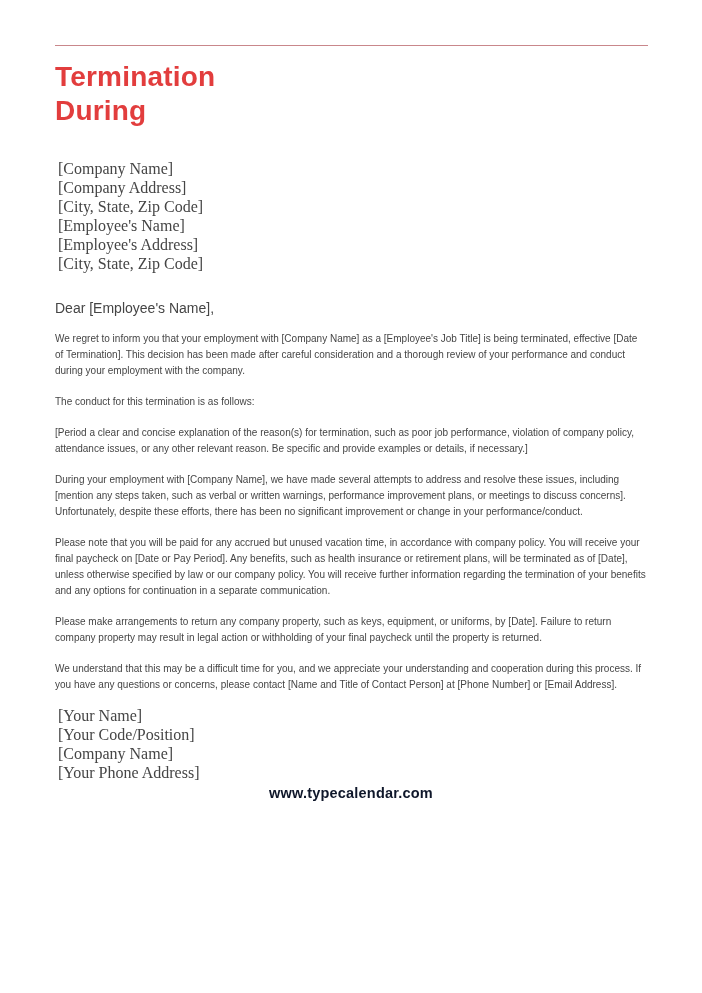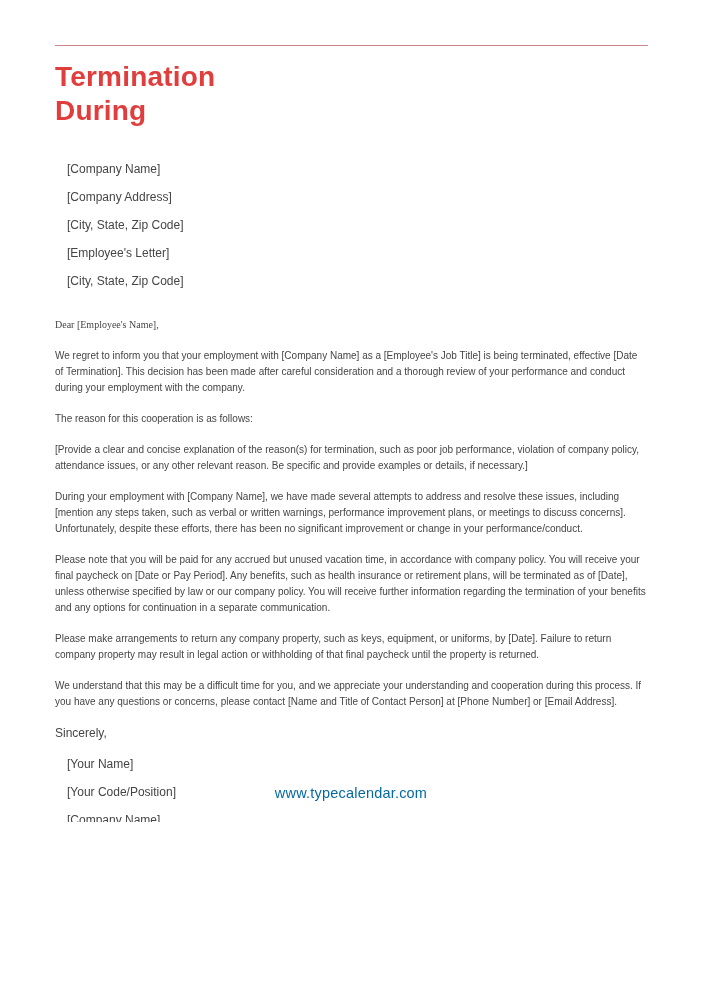--- a/index.html
+++ b/index.html
@@ -32,29 +32,29 @@
     line-height: 34px;
     font-weight: bold;
     color: #e23d3d;
     letter-spacing: 0.2px;
   }
   .address-block {
     margin-top: 33px;
   }
   .address-block p,
   .signature-block p {
-    margin: 12px;
-    font-size: 12px;
+    margin: 3px;
+    font-size: 16px;
     line-height: 16px;
+    font-family: Liberation Serif, serif;
   }
   .salutation {
     margin: 28px 0 0 0;
-    font-size: 10px;
+    font-size: 14px;
     line-height: 16px;
-    font-family: Liberation Serif, serif;
   }
   .body p {
     margin: 15px 0 0 0;
     font-size: 10px;
     line-height: 16px;
   }
   .closing {
     margin: 15px 0 0 0;
     font-size: 12px;
     line-height: 16px;
@@ -62,56 +62,56 @@
   .signature-block {
     margin-top: 15px;
   }
   .footer {
     position: absolute;
     left: 0;
     right: 0;
     bottom: 21px;
     text-align: center;
     font-size: 14.5px;
-    font-weight: normal;
-    color: #0369a1;
+    font-weight: bold;
+    color: #0f172a;
     letter-spacing: 0.2px;
   }
 </style>
 </head>
 <body>
 
 <div class="page">
   <div class="content">
 
     <hr class="top-rule">
 
     <h1 class="title"><span>Termination</span><br><span>During</span></h1>
 
     <div class="address-block">
         <p>[Company Name]</p>
         <p>[Company Address]</p>
         <p>[City, State, Zip Code]</p>
-        <p>[Employee's Letter]</p>
+        <p>[Employee's Name]</p>
+        <p>[Employee's Address]</p>
         <p>[City, State, Zip Code]</p>
       </div>
 
     <p class="salutation">Dear [Employee's Name],</p>
 
     <div class="body">
         <p>We regret to inform you that your employment with [Company Name] as a [Employee's Job Title] is being terminated, effective [Date of Termination]. This decision has been made after careful consideration and a thorough review of your performance and conduct during your employment with the company.</p>
-        <p>The reason for this cooperation is as follows:</p>
-        <p>[Provide a clear and concise explanation of the reason(s) for termination, such as poor job performance, violation of company policy, attendance issues, or any other relevant reason. Be specific and provide examples or details, if necessary.]</p>
+        <p>The conduct for this termination is as follows:</p>
+        <p>[Period a clear and concise explanation of the reason(s) for termination, such as poor job performance, violation of company policy, attendance issues, or any other relevant reason. Be specific and provide examples or details, if necessary.]</p>
         <p>During your employment with [Company Name], we have made several attempts to address and resolve these issues, including [mention any steps taken, such as verbal or written warnings, performance improvement plans, or meetings to discuss concerns]. Unfortunately, despite these efforts, there has been no significant improvement or change in your performance/conduct.</p>
         <p>Please note that you will be paid for any accrued but unused vacation time, in accordance with company policy. You will receive your final paycheck on [Date or Pay Period]. Any benefits, such as health insurance or retirement plans, will be terminated as of [Date], unless otherwise specified by law or our company policy. You will receive further information regarding the termination of your benefits and any options for continuation in a separate communication.</p>
-        <p>Please make arrangements to return any company property, such as keys, equipment, or uniforms, by [Date]. Failure to return company property may result in legal action or withholding of that final paycheck until the property is returned.</p>
+        <p>Please make arrangements to return any company property, such as keys, equipment, or uniforms, by [Date]. Failure to return company property may result in legal action or withholding of your final paycheck until the property is returned.</p>
         <p>We understand that this may be a difficult time for you, and we appreciate your understanding and cooperation during this process. If you have any questions or concerns, please contact [Name and Title of Contact Person] at [Phone Number] or [Email Address].</p>
       </div>
 
-    <p class="closing">Sincerely,</p>
 
     <div class="signature-block">
         <p>[Your Name]</p>
         <p>[Your Code/Position]</p>
         <p>[Company Name]</p>
         <p>[Your Phone Address]</p>
       </div>
 
   </div>
 

